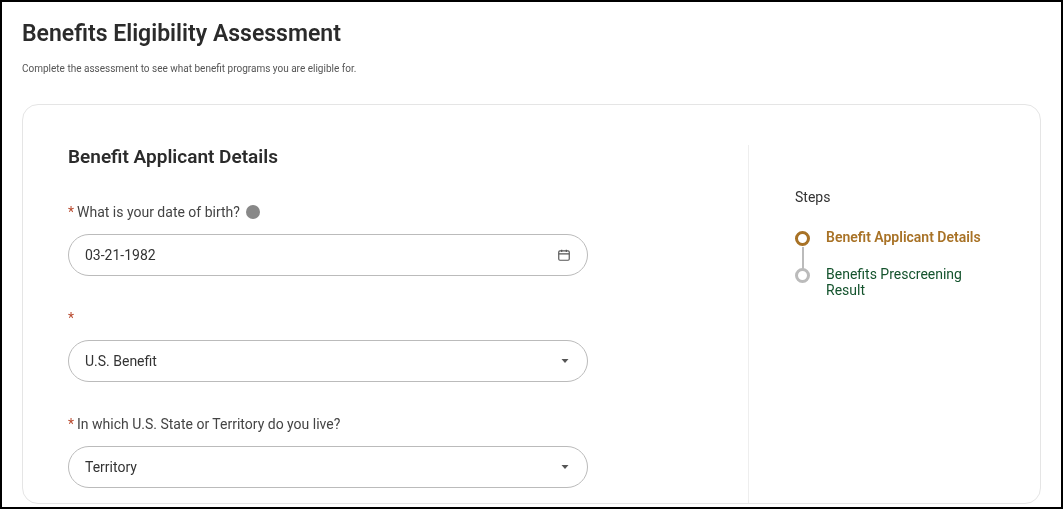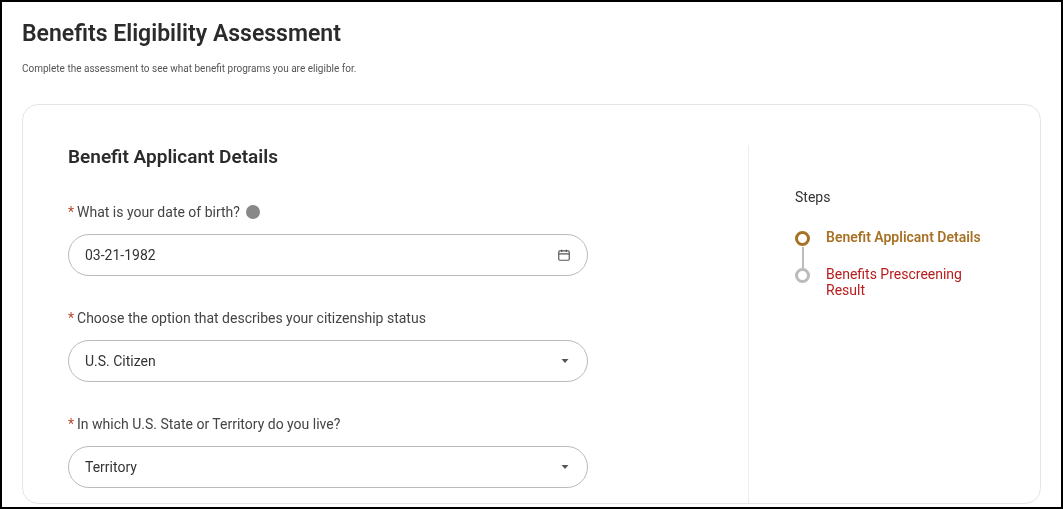--- a/index.html
+++ b/index.html
@@ -128,21 +128,21 @@
       background: #fff;
       flex-shrink: 0;
       margin-right: 16px;
       margin-top: 2px;
     }
     .step-circle.active {
       border-color: #a87226;
     }
     .step-label {
       font-size: 14px;
-      color: #b91c1c;
+      color: #14532d;
     }
     .step-label.active {
       color: #a87226;
       font-weight: 600;
     }
     svg { display: block; }
   </style>
 </head>
 <body>
 
@@ -168,24 +168,23 @@
             <line x1="8" y1="3" x2="8" y2="7"></line>
             <line x1="16" y1="3" x2="16" y2="7"></line>
           </svg>
         </span>
       </div>
     </div>
 
     <div class="form-field">
       <div class="field-label">
         <span class="req">*</span>
-        <span>Choose the option that describes your citizenship status</span>
       </div>
       <div class="input-wrap">
-        <span class="input-text">U.S. Citizen</span>
+        <span class="input-text">U.S. Benefit</span>
         <span class="icon-chev">
           <svg width="12" height="12" viewBox="0 0 24 24" fill="currentColor">
               <path d="M5 8l7 8 7-8z"></path>
             </svg>
         </span>
       </div>
     </div>
 
     <div class="form-field">
       <div class="field-label">

